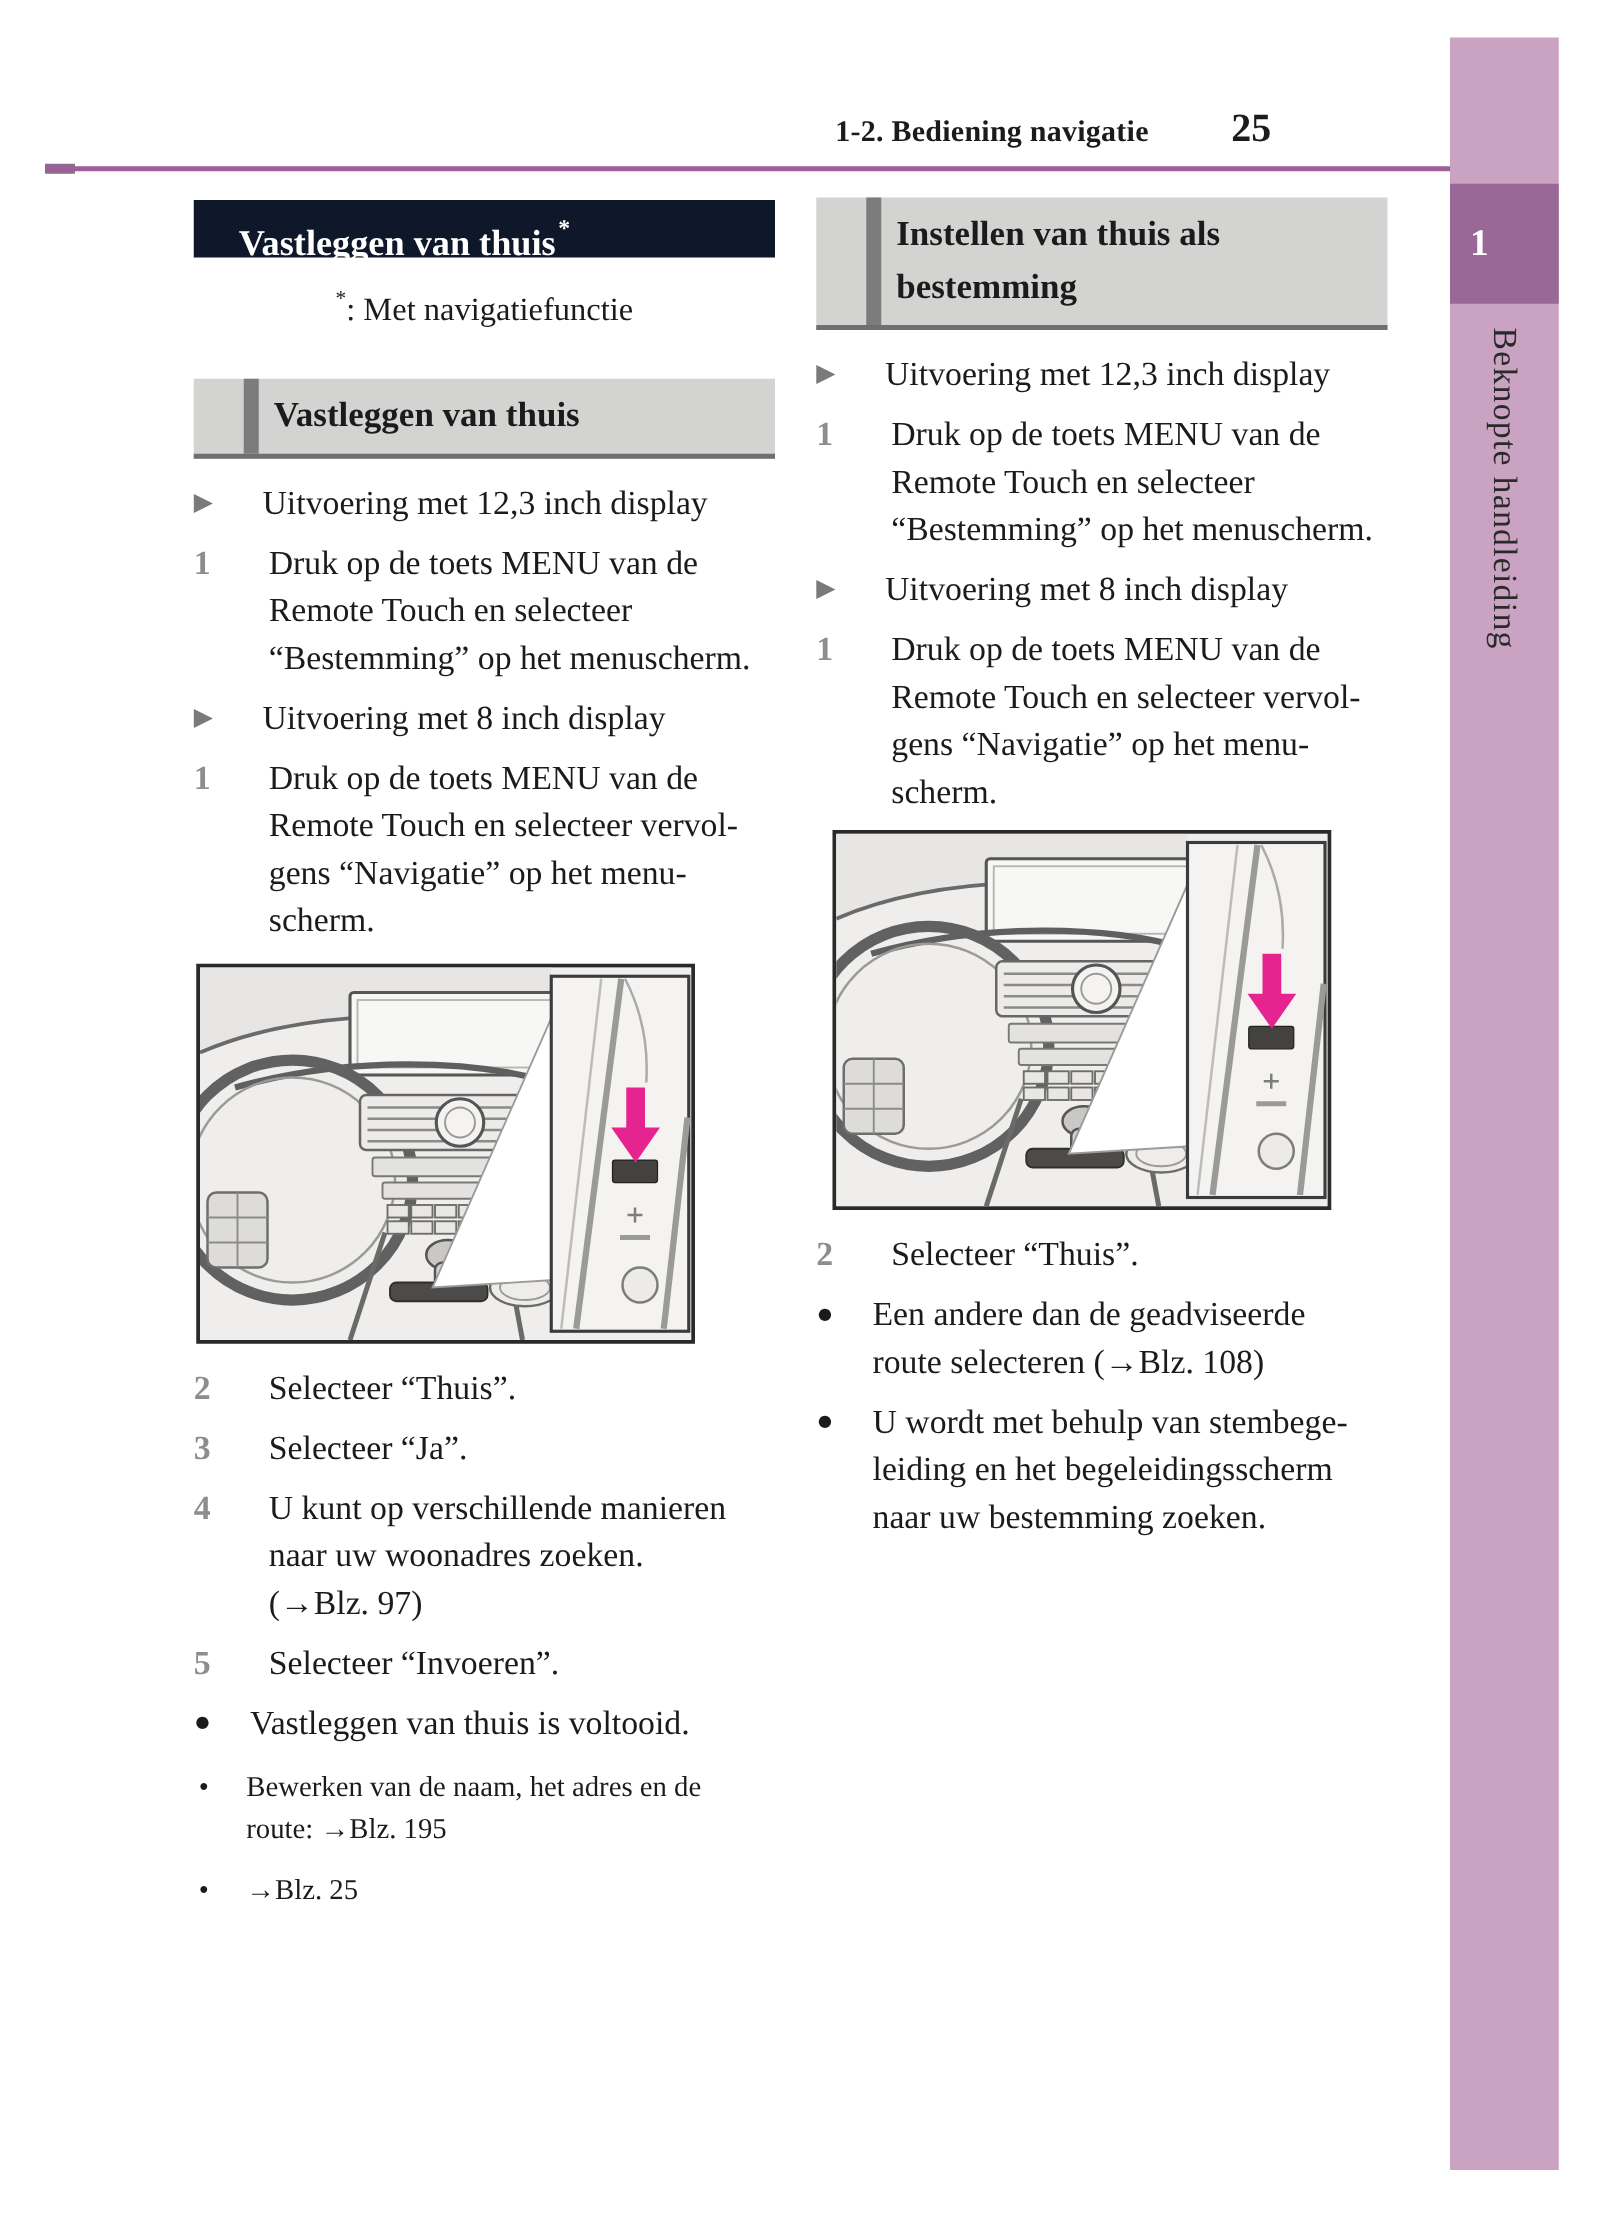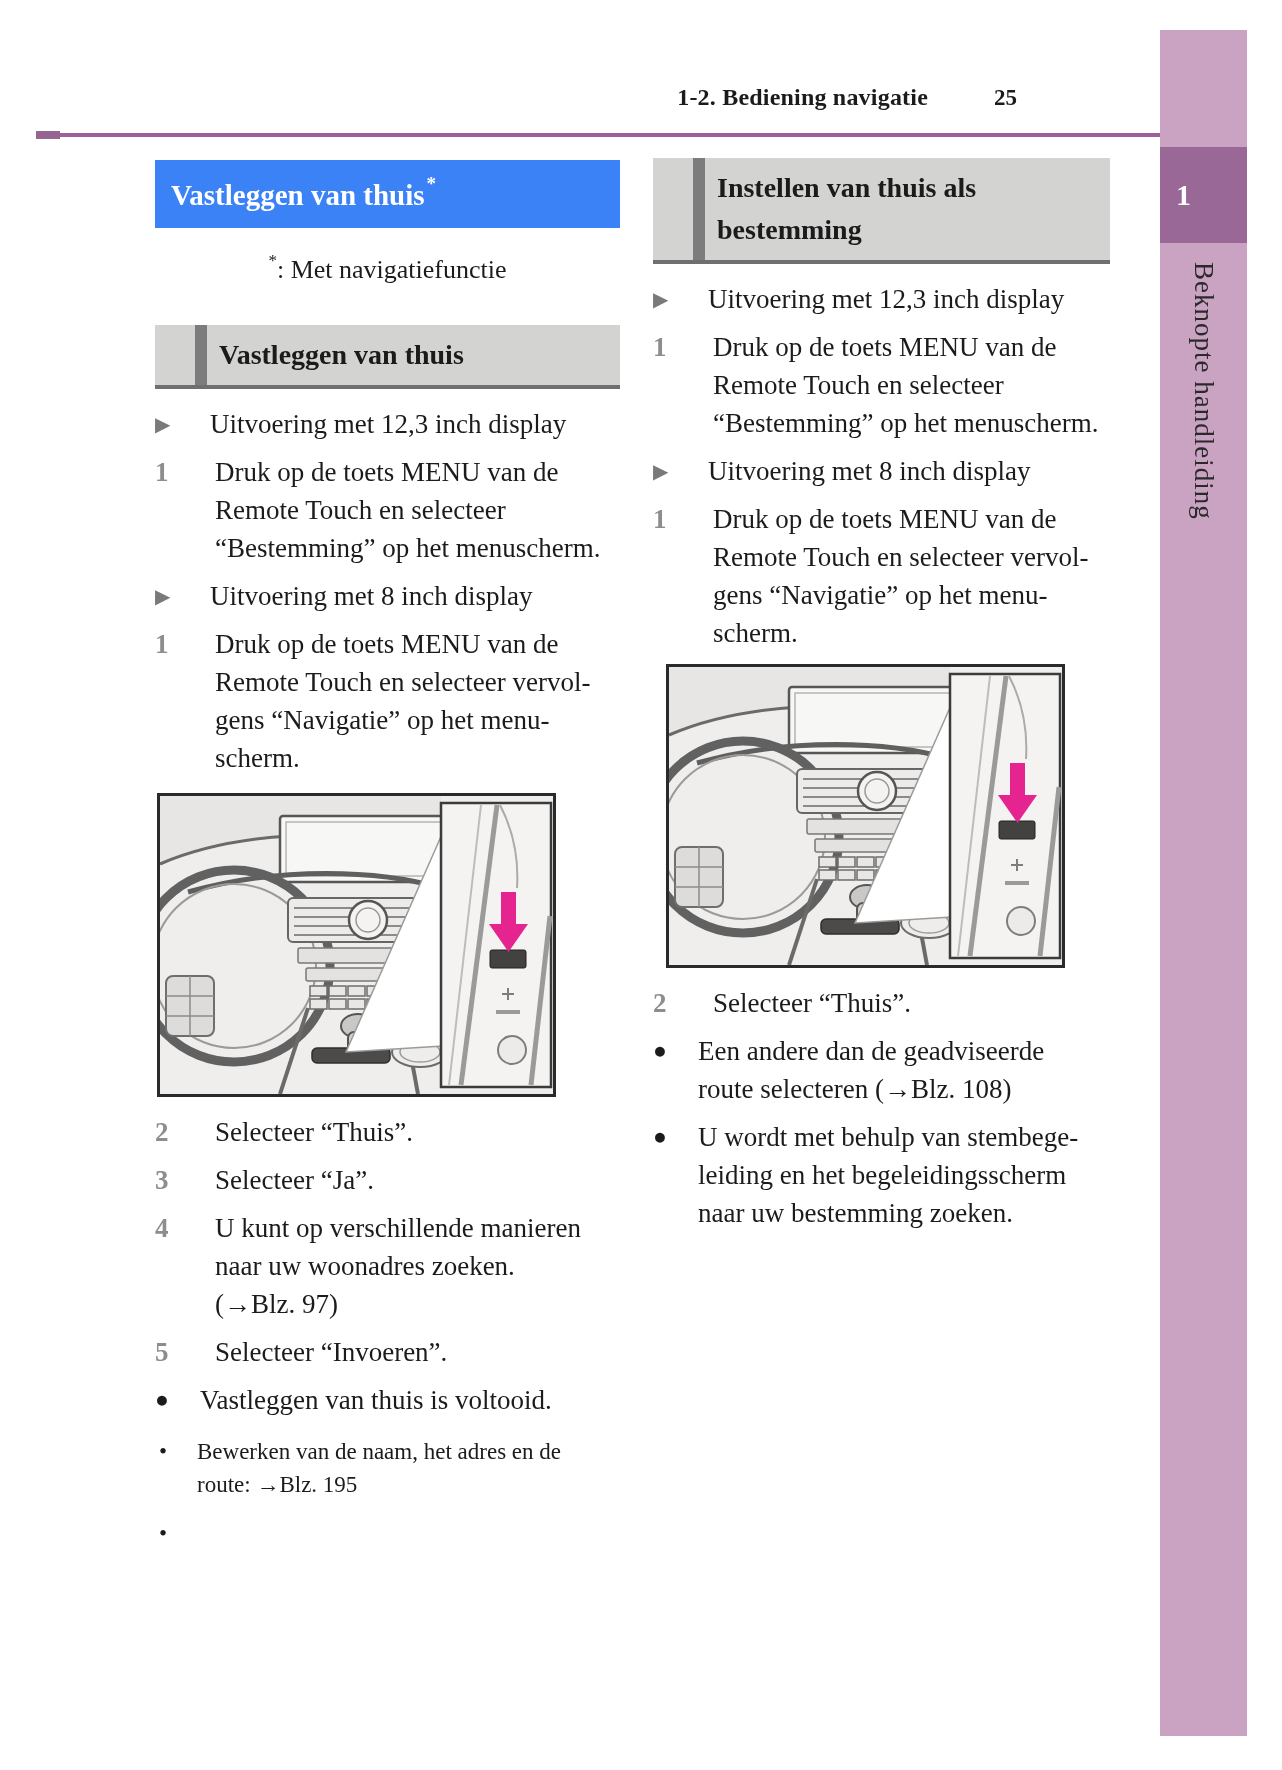--- a/index.html
+++ b/index.html
@@ -2,38 +2,38 @@
 <html><head>
 <meta charset="utf-8">
 <style>
   html,body{margin:0;padding:0;background:#ffffff;}
   .page{position:relative;width:1282px;height:1770px;background:#ffffff;overflow:hidden;
         font-family:Liberation Serif, serif;color:#1b1b1b;}
 
   
   .hdr{position:absolute;top:84px;left:0;width:1017px;display:flex;justify-content:flex-end;align-items:baseline;}
   .hdr-section{font-size:24px;font-weight:700;letter-spacing:.2px;}
-  .hdr-pagenum{font-size:23px;font-weight:700;margin-left:66px;}
+  .hdr-pagenum{font-size:32px;font-weight:700;margin-left:66px;}
   .hdr-rule{position:absolute;top:133px;left:36px;width:1124px;height:4px;background:#9d5f98;}
   .hdr-rule-tip{position:absolute;top:131px;left:36px;width:24px;height:8px;background:#8d6d8c;}
 
   
   .sidebar{position:absolute;left:1160px;top:30px;width:87px;height:1706px;background:#c9a3c1;}
   .chapter-box{position:absolute;top:117px;left:0;width:87px;height:96px;background:#9a6896;}
   .chapter-num{color:#ffffff;font-size:30px;font-weight:700;line-height:96px;padding-left:16px;}
   .tab-label-wrap{position:absolute;top:232px;left:0;width:87px;display:flex;justify-content:center;}
   .tab-label{writing-mode:vertical-rl;font-size:27px;color:#2a2a2a;letter-spacing:1px;}
 
   
   .col{position:absolute;top:160px;}
   .col-left{left:155px;width:465px;}
   .col-right{left:653px;top:158px;width:457px;}
 
-  .banner{height:68px;background:#3b82f6;color:#ffffff;font-size:29px;font-weight:700;
-          line-height:55px;padding-left:16px;box-sizing:border-box;}
+  .banner{height:46px;background:#0f172a;color:#ffffff;font-size:29px;font-weight:700;
+          line-height:55px;padding-left:36px;box-sizing:border-box;}
   .banner sup{font-size:19px;position:relative;top:-4px;margin-left:2px;}
 
   .footnote{margin-top:18px;font-size:26px;line-height:34px;text-align:center;}
   .footnote sup{font-size:17px;position:relative;top:-2px;}
 
   .heading-gray{margin-top:38px;background:#d3d3d2;border-bottom:4px solid #6f6f6f;display:flex;padding-left:40px;}
   .heading-bar{flex:0 0 12px;background:#7c7c7c;}
   .heading-text{font-size:28px;font-weight:700;line-height:42px;padding:9px 6px 9px 12px;}
   .heading-ln{display:block;}
 
@@ -221,20 +221,21 @@
       <span class="mk tiny">•</span>
       <span class="txt">
         <span class="ln">Bewerken van de naam, het adres en de</span>
         <span class="ln">route: →Blz. 195</span>
       </span>
     </div>
 
     <div class="item small">
       <span class="mk tiny">•</span>
       <span class="txt">
+        <span class="ln">→Blz. 25</span>
       </span>
     </div>
 
   </div>
 
   <div class="col col-right">
 
     <div class="heading-gray" style="margin-top:0;">
       <div class="heading-bar"></div>
       <div class="heading-text">

